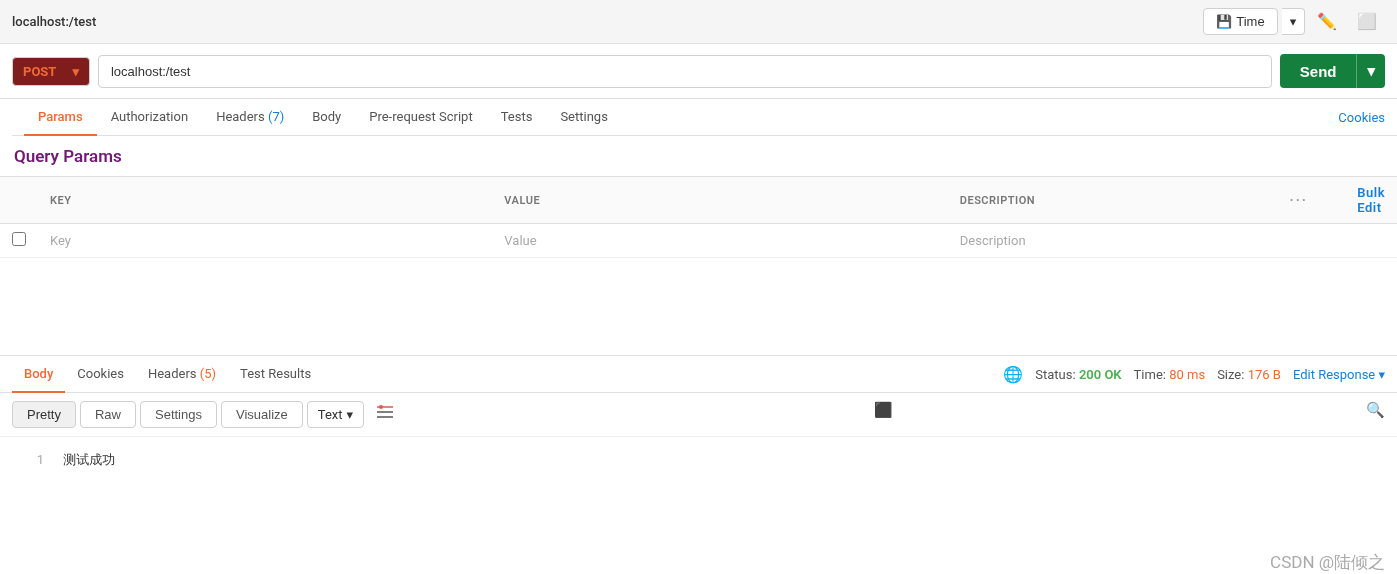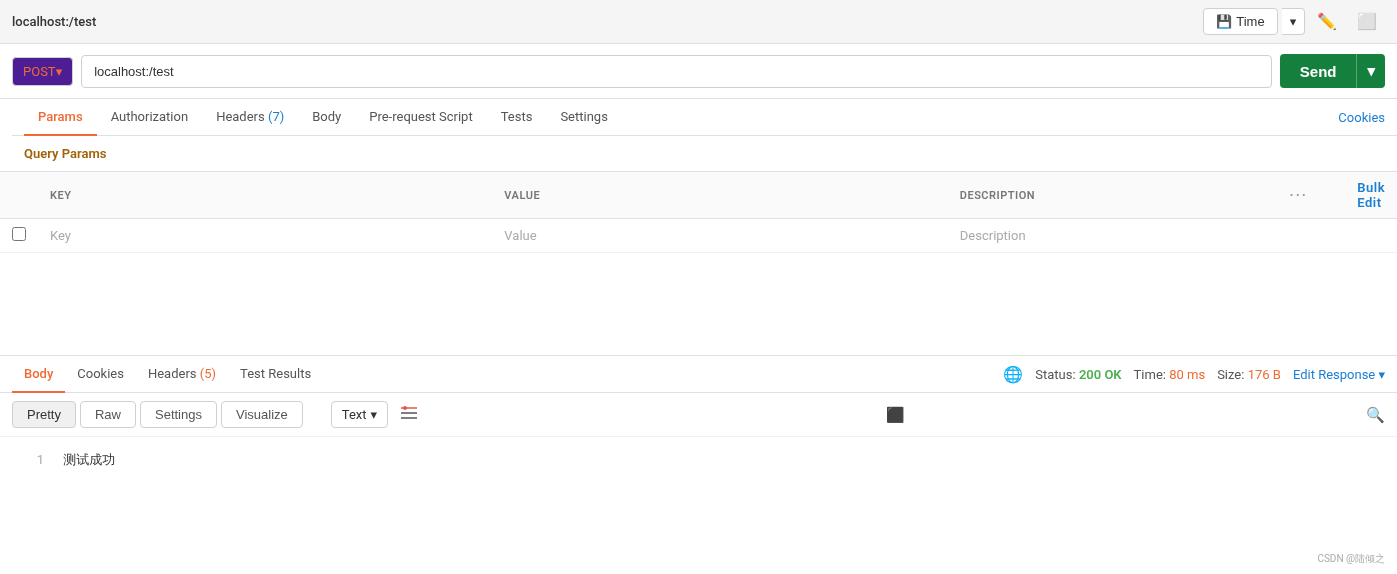--- a/index.html
+++ b/index.html
@@ -24,23 +24,23 @@
     }
     .icon-btn {
       background: none; border: none; cursor: pointer; padding: 5px 8px; color: #777; font-size: 16px;
     }
 
     
     .url-bar {
       display: flex; align-items: center; padding: 10px 12px; gap: 8px; border-bottom: 1px solid #e0e0e0;
     }
     .method-select {
-      display: flex; align-items: center; gap: 0;
+      display: flex; align-items: center; gap: 16px;
       border: 1px solid #d0d0d0; border-radius: 4px;
-      padding: 6px 10px; background: #4c1d95; cursor: pointer; font-weight: 400; color: #f06a35; font-size: 13px;
+      padding: 6px 10px; background: #7f1d1d; cursor: pointer; font-weight: 700; color: #f06a35; font-size: 13px;
     }
     .url-input {
       flex: 1; border: 1px solid #d0d0d0; border-radius: 4px;
       padding: 8px 12px; font-size: 13px; color: #333; outline: none;
     }
     .send-btn {
       display: flex; align-items: center; gap: 0;
       background: #15803d; border: none; border-radius: 4px;
       color: #fff; font-size: 15px; font-weight: 600; cursor: pointer;
     }
@@ -57,21 +57,21 @@
     .tab {
       padding: 10px 14px; cursor: pointer; font-size: 13px; color: #555;
       border-bottom: 2px solid transparent; margin-bottom: -1px;
     }
     .tab.active { color: #f06a35; border-bottom-color: #f06a35; font-weight: 500; }
     .tab-badge { color: #f06a35; }
     .tab-badge-blue { color: #1a7fd4; }
     .cookies-link { margin-left: auto; color: #1a7fd4; cursor: pointer; font-size: 13px; padding: 10px 0; }
 
     
-    .section-label { padding: 10px 24px; font-size: 13px; font-weight: 600; color: #a16207; }
+    .section-label { padding: 10px 14px; font-size: 17px; font-weight: 600; color: #701a75; }
 
     
     .params-table { width: 100%; border-collapse: collapse; }
     .params-table thead tr { border-bottom: 1px solid #e0e0e0; border-top: 1px solid #e0e0e0; }
     .params-table th {
       text-align: left; padding: 8px 12px; font-size: 11px; font-weight: 600;
       color: #777; letter-spacing: 0.5px; background: #fafafa;
     }
     .params-table td { padding: 8px 12px; border-bottom: 1px solid #f0f0f0; color: #aaa; font-size: 13px; }
     .params-table td:first-child { width: 30px; }
@@ -96,51 +96,51 @@
     }
     .response-tab.active { color: #f06a35; border-bottom-color: #f06a35; font-weight: 500; }
     .response-meta { margin-left: auto; display: flex; align-items: center; gap: 12px; font-size: 13px; color: #555; }
     .status-ok { color: #4caf50; font-weight: 600; }
     .time-val { color: #f06a35; }
     .size-val { color: #f06a35; }
     .save-response { color: #1a7fd4; cursor: pointer; font-size: 13px; }
 
     
     .viewer-toolbar {
-      display: flex; align-items: center; padding: 8px 12px; gap: 4px;
+      display: flex; align-items: flex-start; padding: 8px 12px; gap: 4px;
       border-bottom: 1px solid #f0f0f0;
     }
     .view-btn {
       padding: 5px 14px; border: 1px solid #d0d0d0; border-radius: 4px;
       background: #fff; cursor: pointer; font-size: 13px; color: #555;
     }
     .view-btn.active { background: #f0f0f0; font-weight: 500; color: #333; }
     .format-select {
       display: flex; align-items: center; gap: 4px;
       border: 1px solid #d0d0d0; border-radius: 4px;
       padding: 5px 10px; background: #fff; cursor: pointer; font-size: 13px; color: #333;
-      margin-left: 24px;
+      margin-left: 0;
     }
     .filter-icon-btn {
       border: none; background: none; cursor: pointer; font-size: 16px; color: #555; padding: 4px 8px;
     }
     .copy-icon-btn, .search-icon-btn {
       border: none; background: none; cursor: pointer; font-size: 15px; color: #555; margin-left: auto;
     }
 
     
     .response-content { padding: 12px 20px; font-size: 13px; color: #333; }
     .line-num { display: inline-block; width: 24px; color: #aaa; text-align: right; margin-right: 16px; user-select: none; }
     .response-line { padding: 2px 0; }
 
     
     .globe-icon { font-size: 16px; color: #555; }
 
     
-    .watermark { position: absolute; bottom: 8px; right: 12px; font-size: 10px; color: #aaa; }
+    .watermark { position: absolute; bottom: 0; right: 12px; font-size: 17px; color: #aaa; }
   </style>
 </head>
 <body>
 
 <div style="position:relative; height:574px; overflow:hidden;">
 
   <div class="top-bar">
     <span class="top-bar-title">localhost:/test</span>
     <div class="top-bar-actions">
       <button class="save-btn">

